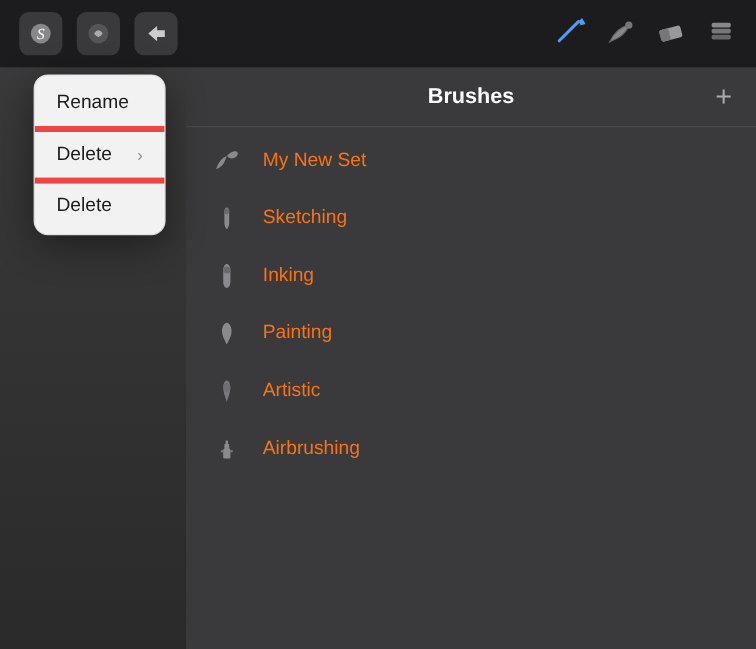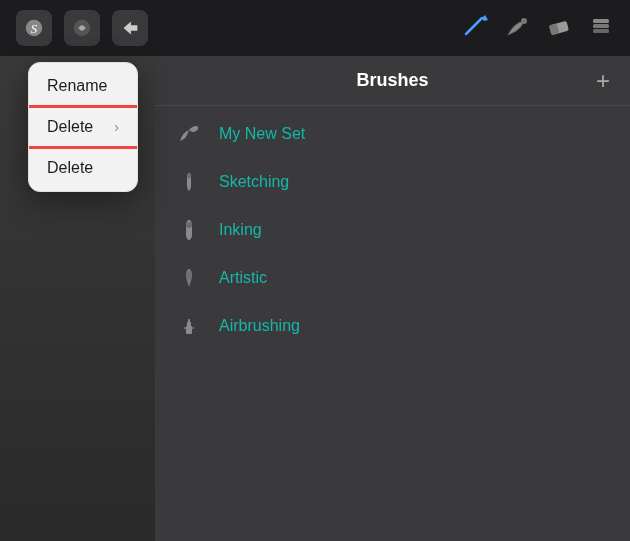--- a/index.html
+++ b/index.html
@@ -68,21 +68,21 @@
       display: flex;
       align-items: center;
       justify-content: space-between;
       padding: 10px 18px;
       cursor: pointer;
       font-size: 16px;
       color: #1c1c1e;
       font-weight: 400;
     }
     .context-menu-item:not(:last-child) {
-      border-bottom: 3px solid #ef4444;
+      border-bottom: 5px solid #ef4444;
     }
     .context-menu-arrow {
       color: #8a8a8a;
       font-size: 14px;
       margin-left: 8px;
     }
 
     
     .brushes-panel {
       position: absolute;
@@ -142,21 +142,21 @@
       justify-content: center;
       flex-shrink: 0;
     }
     .brush-icon svg {
       width: 24px;
       height: 24px;
       fill: #8a8a8e;
     }
     .brush-name {
       font-size: 16px;
-      color: #14b8a6;
+      color: #f97316;
       font-weight: 400;
     }
 
     
     .canvas-area {
       position: absolute;
       top: 56px;
       left: 0;
       width: 155px;
       bottom: 0;
@@ -269,20 +269,28 @@
       <div class="brush-icon">
         <svg viewBox="0 0 24 24">
             <path d="M12 2 C13.5 2 15 4 15 7 L15 17 C15 19.5 13.5 22 12 22 C10.5 22 9 19.5 9 17 L9 7 C9 4 10.5 2 12 2Z" fill="#8a8a8e"></path>
             <ellipse cx="12" cy="7" rx="3" ry="3" fill="#6a6a6e"></ellipse>
           </svg>
       </div>
       <span class="brush-name">Inking</span>
     </div>
 
 
+    <div class="brush-item">
+      <div class="brush-icon">
+        <svg viewBox="0 0 24 24">
+            <path d="M12 3 C14 3 16 6 16 10 C16 14 14 17 12 21 C10 17 8 14 8 10 C8 6 10 3 12 3Z" fill="#8a8a8e"></path>
+          </svg>
+      </div>
+      <span class="brush-name">Painting</span>
+    </div>
 
     <div class="brush-item">
       <div class="brush-icon">
         <svg viewBox="0 0 24 24">
             <path d="M12 3 C13.5 3 15 5.5 15 9 C15 13 13.5 16 12 21 C10.5 16 9 13 9 9 C9 5.5 10.5 3 12 3Z" fill="#8a8a8e" opacity="0.8"></path>
             <ellipse cx="12" cy="9" rx="3" ry="4" fill="#6a6a6e" opacity="0.6"></ellipse>
           </svg>
       </div>
       <span class="brush-name">Artistic</span>
     </div>

